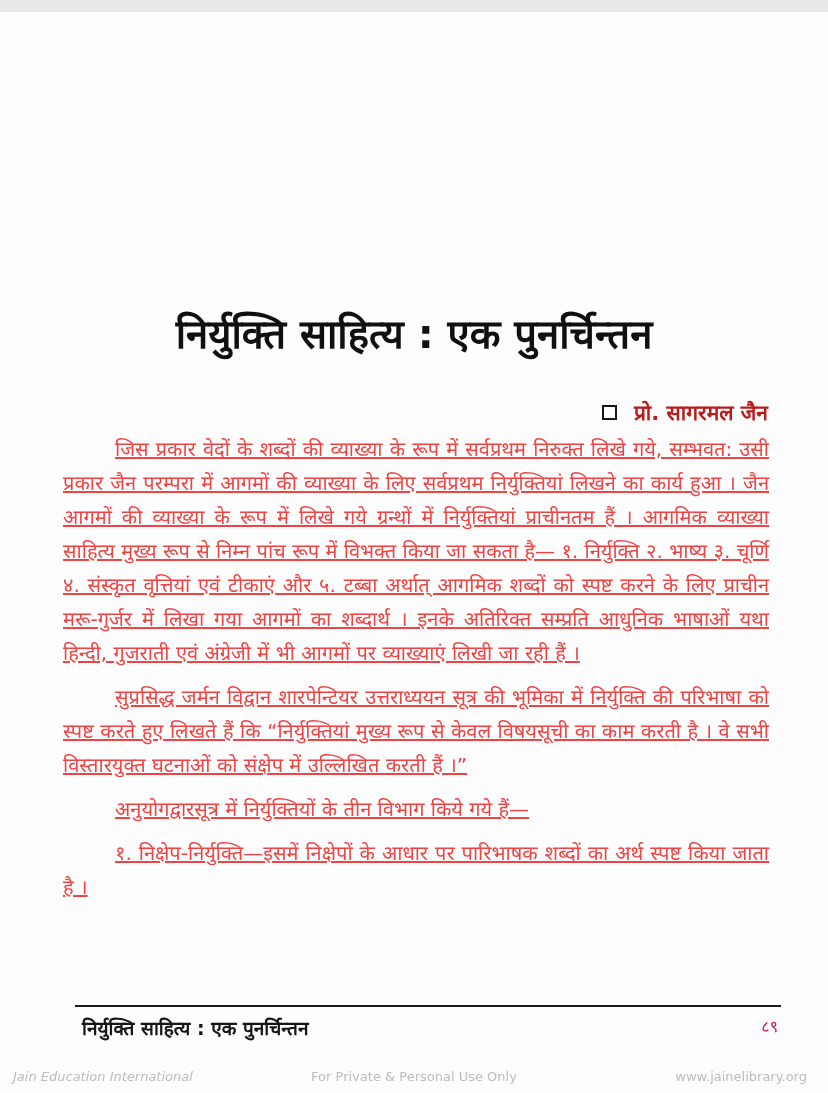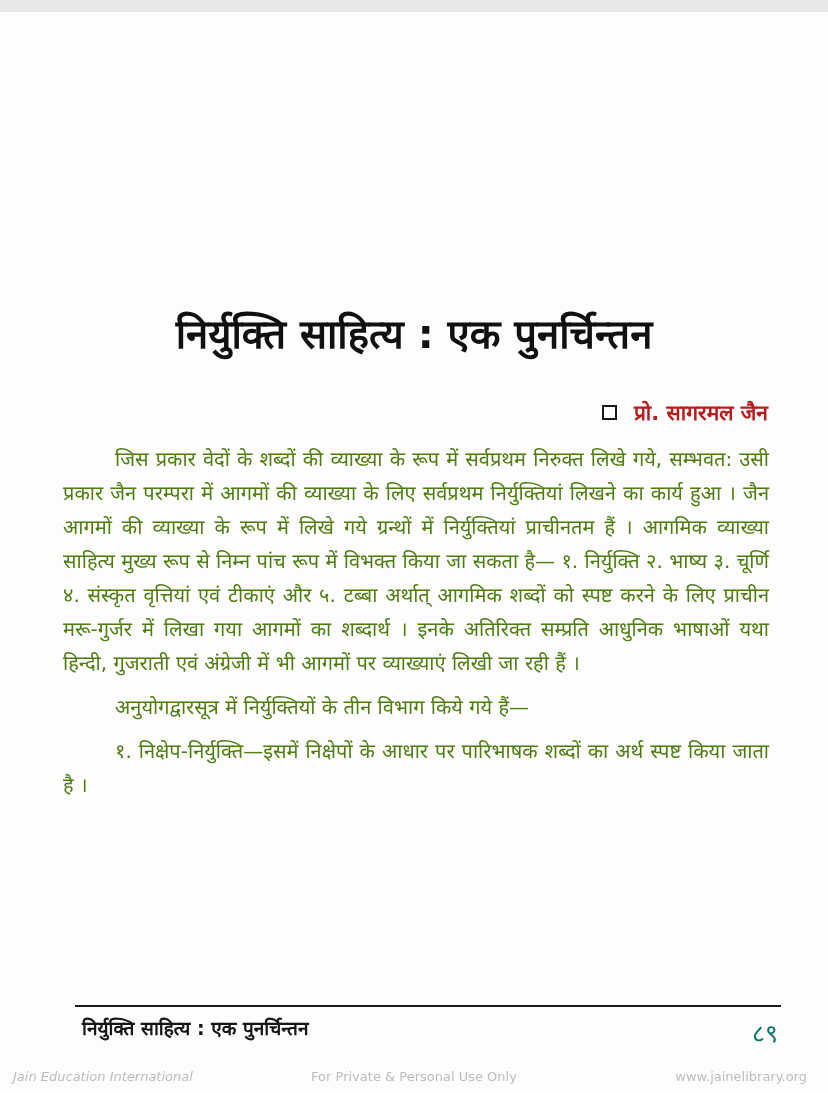--- a/index.html
+++ b/index.html
@@ -43,27 +43,28 @@
   .square-bullet {
     display: inline-block;
     width: 15px;
     height: 15px;
     border: 2px solid #161616;
     background: transparent;
     flex: 0 0 auto;
   }
   .body-text {
     position: absolute;
-    top: 430px;
+    top: 420px;
     left: 63px;
     width: 706px;
     font-size: 20px;
     line-height: 34px;
     text-align: justify;
-    color: #4d7c0f;
+    color: #ef4444;
+    text-decoration: underline;
   }
   .body-text p {
     margin: 0 0 10px 0;
     text-indent: 52px;
   }
   .footer-rule {
     position: absolute;
     top: 993px;
     left: 75px;
     width: 706px;
@@ -75,22 +76,22 @@
     top: 1003px;
     left: 82px;
     font-size: 19px;
     font-weight: bold;
     color: #161616;
   }
   .page-number {
     position: absolute;
     top: 1003px;
     right: 50px;
-    font-size: 25px;
-    color: #0f766e;
+    font-size: 16px;
+    color: #be185d;
   }
   .bottom-bar {
     position: absolute;
     top: 1057px;
     left: 13px;
     right: 13px;
     height: 20px;
     font-size: 13px;
     color: #bcbcbc;
   }
@@ -105,20 +106,21 @@
 
   <h1 class="title">निर्युक्ति साहित्य : एक पुनर्चिन्तन</h1>
 
   <div class="author-line">
     <span class="square-bullet"></span>
     <span>प्रो. सागरमल जैन</span>
   </div>
 
   <div class="body-text">
     <p>जिस प्रकार वेदों के शब्दों की व्याख्या के रूप में सर्वप्रथम निरुक्त लिखे गये, सम्भवत: उसी प्रकार जैन परम्परा में आगमों की व्याख्या के लिए सर्वप्रथम निर्युक्तियां लिखने का कार्य हुआ । जैन आगमों की व्याख्या के रूप में लिखे गये ग्रन्थों में निर्युक्तियां प्राचीनतम हैं । आगमिक व्याख्या साहित्य मुख्य रूप से निम्न पांच रूप में विभक्त किया जा सकता है— १. निर्युक्ति २. भाष्य ३. चूर्णि ४. संस्कृत वृत्तियां एवं टीकाएं और ५. टब्बा अर्थात् आगमिक शब्दों को स्पष्ट करने के लिए प्राचीन मरू-गुर्जर में लिखा गया आगमों का शब्दार्थ । इनके अतिरिक्त सम्प्रति आधुनिक भाषाओं यथा हिन्दी, गुजराती एवं अंग्रेजी में भी आगमों पर व्याख्याएं लिखी जा रही हैं ।</p>
+    <p>सुप्रसिद्ध जर्मन विद्वान शारपेन्टियर उत्तराध्ययन सूत्र की भूमिका में निर्युक्ति की परिभाषा को स्पष्ट करते हुए लिखते हैं कि “निर्युक्तियां मुख्य रूप से केवल विषयसूची का काम करती है । वे सभी विस्तारयुक्त घटनाओं को संक्षेप में उल्लिखित करती हैं ।”</p>
     <p>अनुयोगद्वारसूत्र में निर्युक्तियों के तीन विभाग किये गये हैं—</p>
     <p>१. निक्षेप-निर्युक्ति—इसमें निक्षेपों के आधार पर पारिभाषक शब्दों का अर्थ स्पष्ट किया जाता है ।</p>
   </div>
 
   <div class="footer-rule"></div>
 
   <div class="running-title">निर्युक्ति साहित्य : एक पुनर्चिन्तन</div>
 
   <div class="page-number">८९</div>
 

